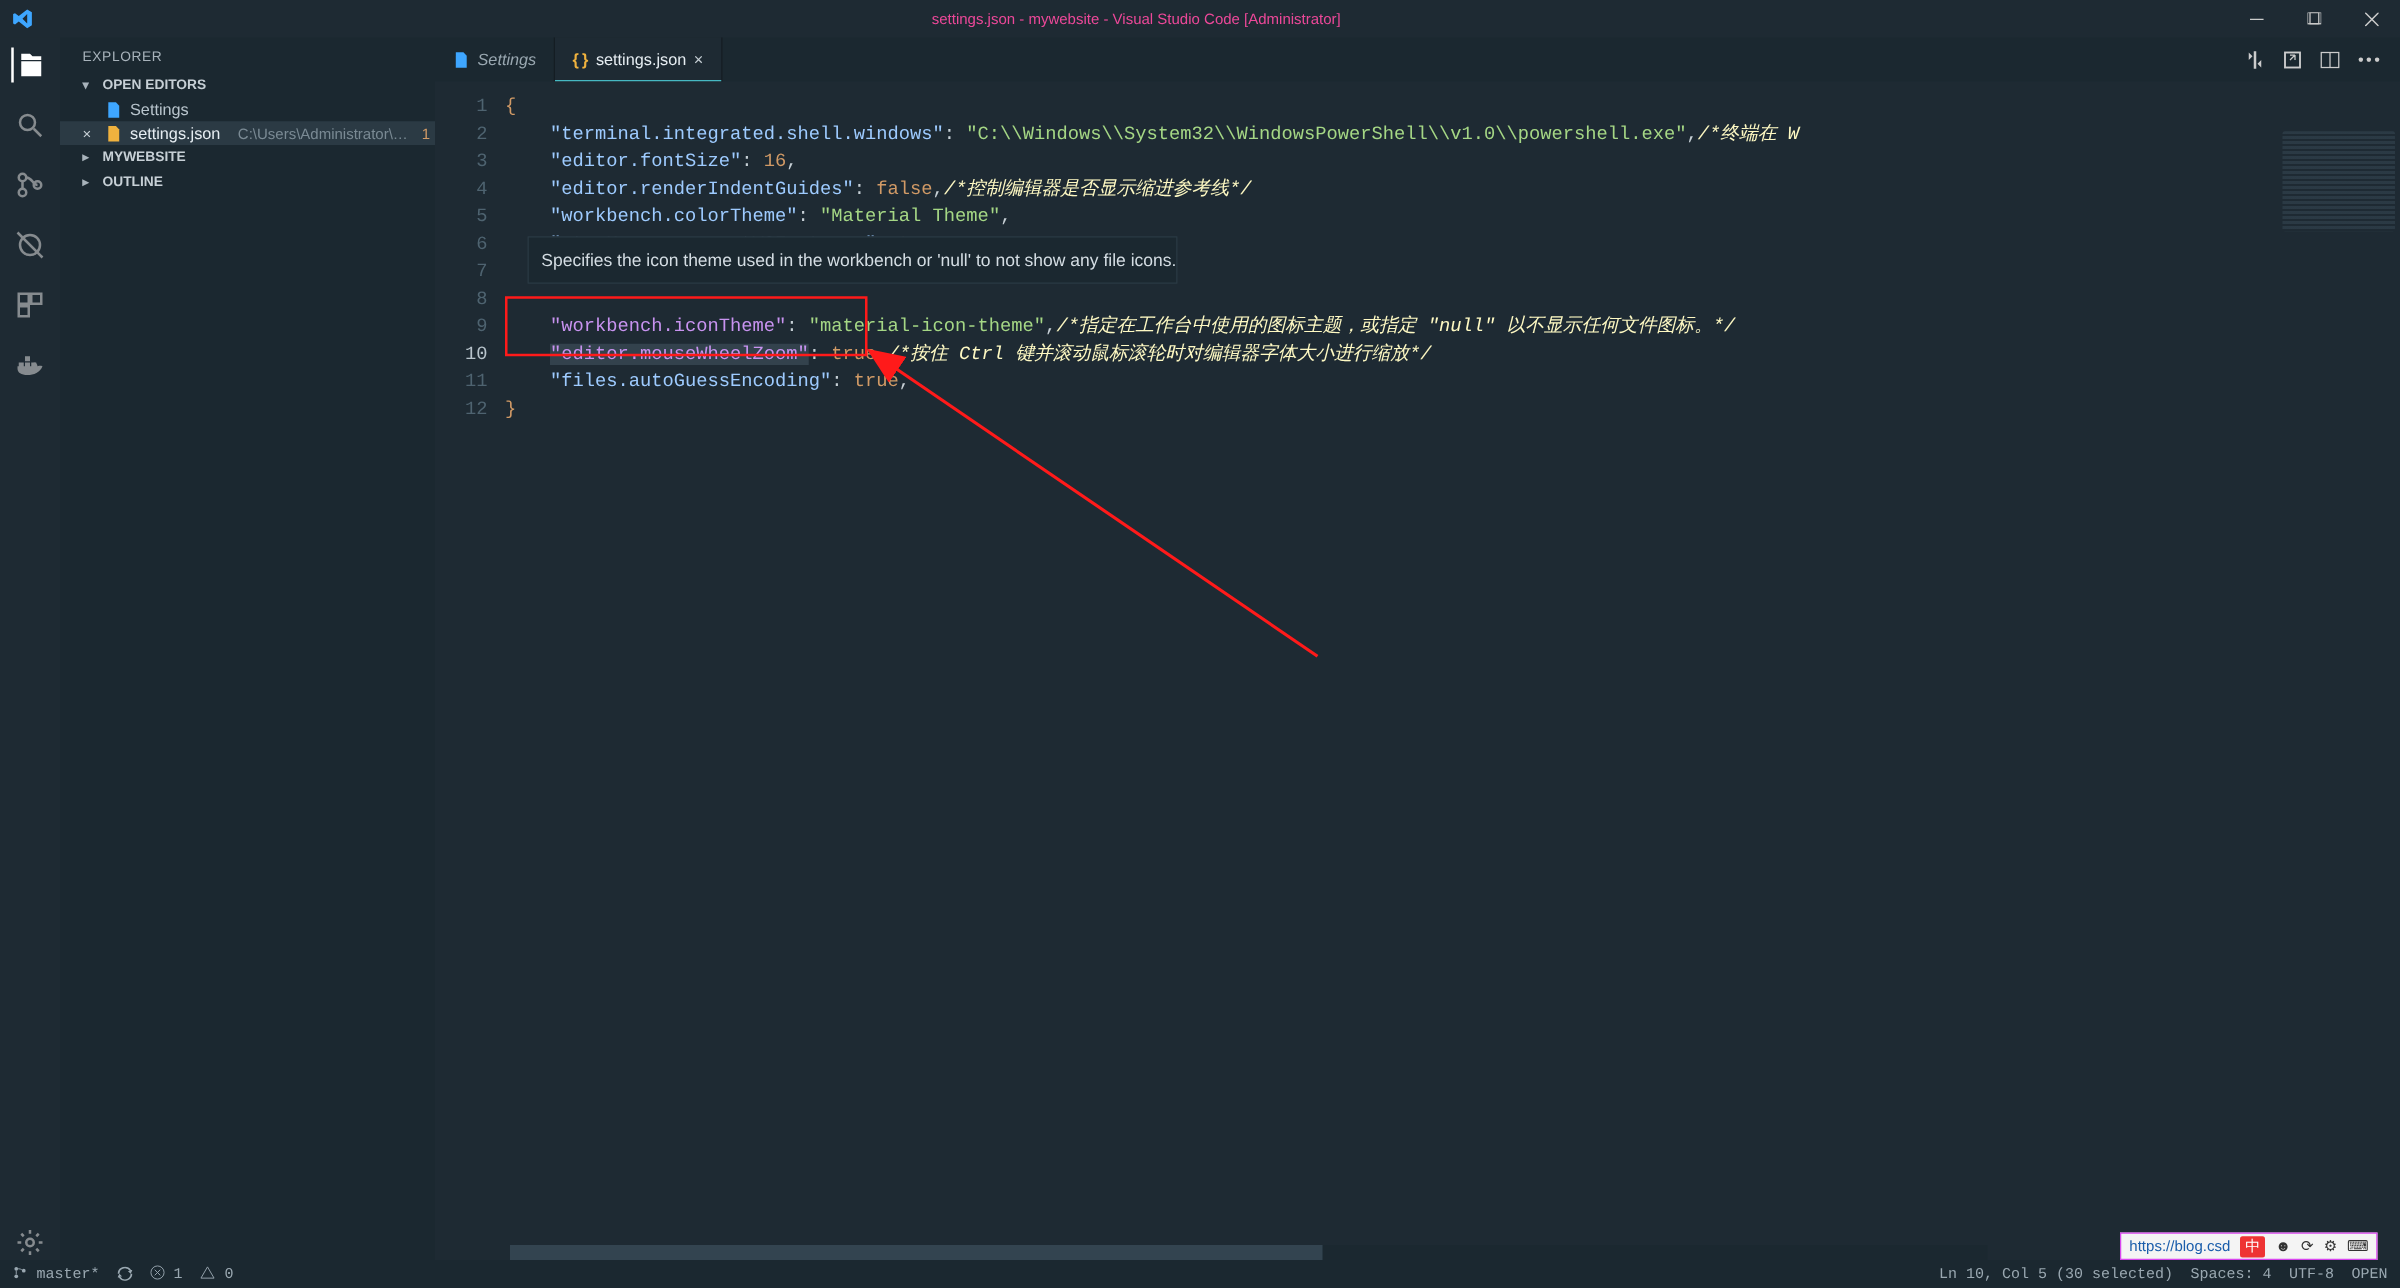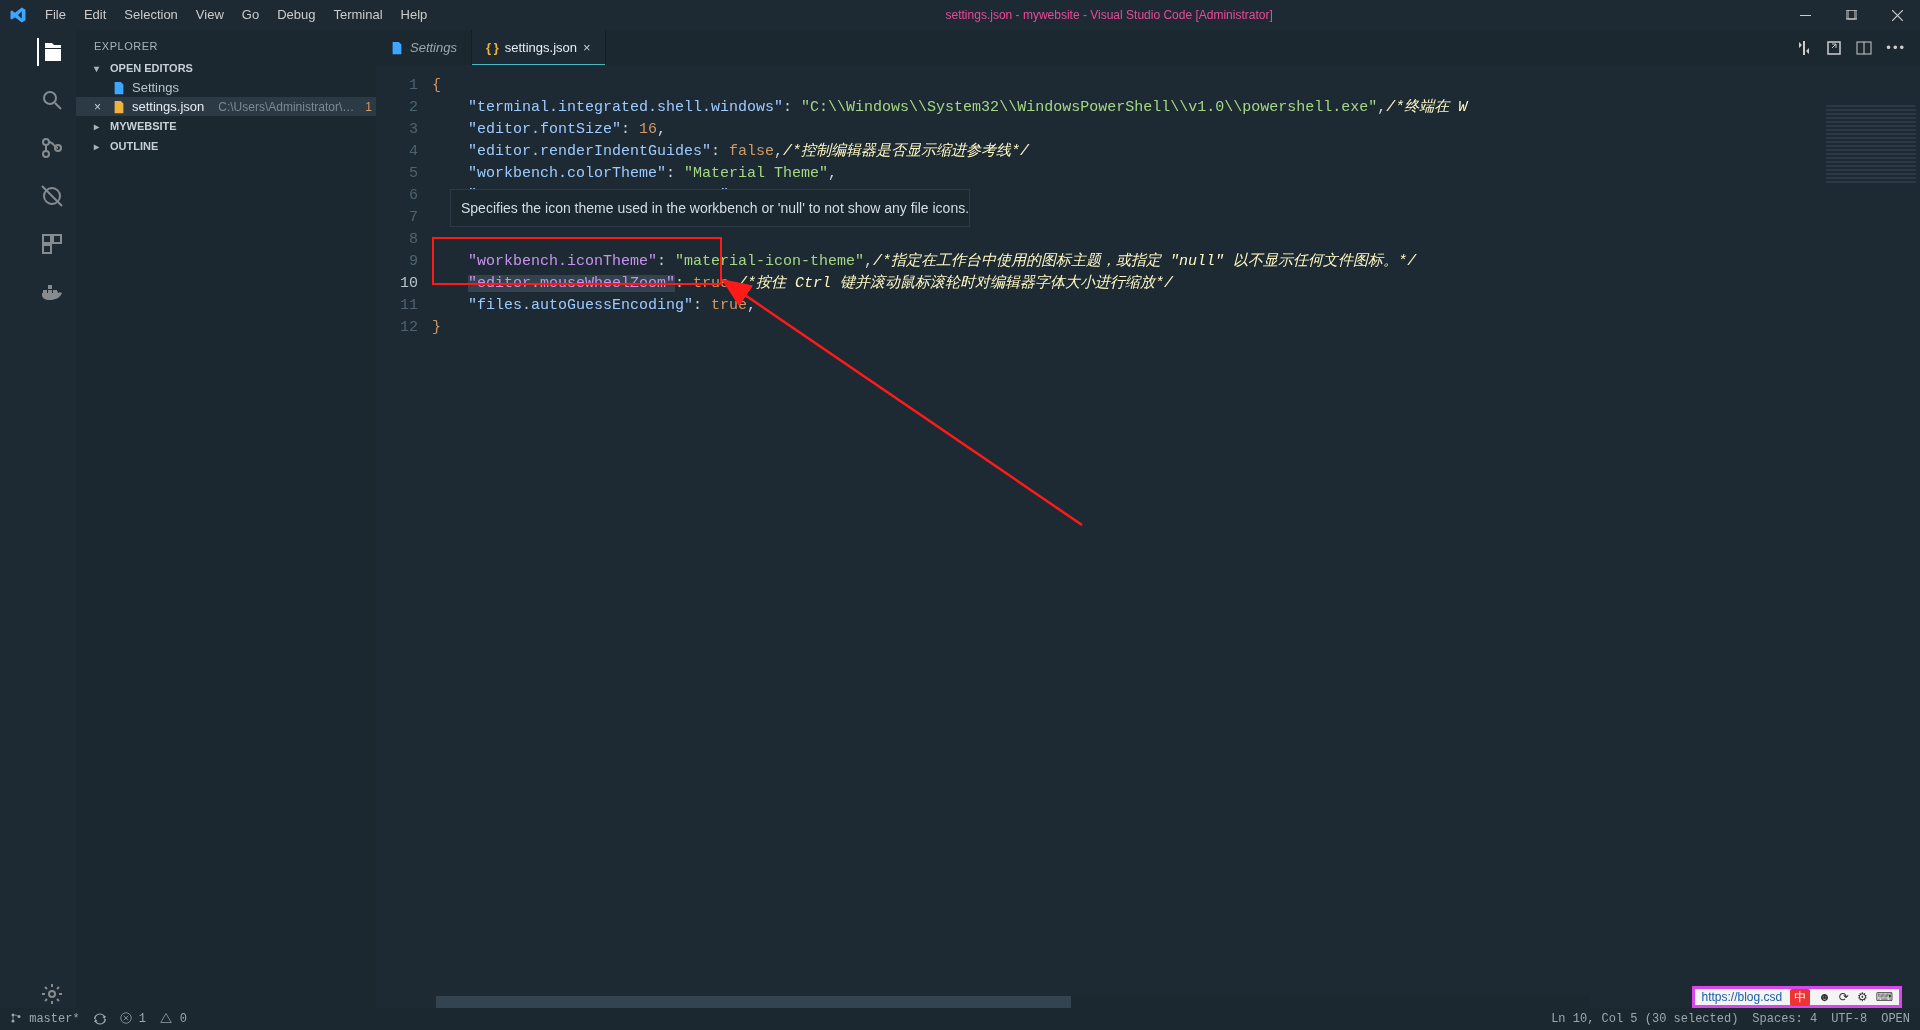--- a/index.html
+++ b/index.html
@@ -23,21 +23,21 @@
   }
   .titlebar .logo {
     width: 36px; display:flex; justify-content:center; align-items:center;
   }
   .titlebar .menu { display:flex; }
   .titlebar .menu .mi { padding: 0 9px; line-height:30px; cursor:default; }
   .titlebar .title { flex:1; text-align:center; font-size:12px; color:#ec4899; }
   .titlebar .winctl { display:flex; }
   .titlebar .winctl .wc { width:46px; height:30px; display:flex; justify-content:center; align-items:center; }
   
-  .shell { display:flex; height: calc(100% - 30px - 22px); padding-left: 28px; }
+  .shell { display:flex; height: calc(100% - 30px - 22px); }
   .activitybar {
     width: 48px; background:#1e2a33; display:flex; flex-direction:column; align-items:center;
     padding-top:8px; gap:20px;
   }
   .activitybar .ai { width:28px; height:28px; display:flex; justify-content:center; align-items:center; opacity:0.6; }
   .activitybar .ai.active { opacity:1; border-left:2px solid #fff; margin-left:-2px; padding-left:2px;}
   .activitybar .spacer { flex:1; }
   .sidebar {
     width: 300px; background:#1b2830; display:flex; flex-direction:column;
   }
@@ -110,44 +110,34 @@
   .hscroll .thumb { position:absolute; left:0; width:55%; top:0; bottom:0; background:#334450; }
   .statusbar {
     height:22px; background:#1b2830; display:flex; align-items:center;
     font-size:12px; color:#9aa8b1; padding:0 10px; gap:14px;font-family:Liberation Mono, monospace;
   }
   .statusbar .sep { flex:1; }
   .ime-bar {
     position:absolute; right:18px; bottom:22px; height:22px;
     background:#f4f4f4; color:#333; font-size:12px;
     display:flex; align-items:center; gap:8px; padding:0 6px;
-    border:3px solid #d946ef;
+    border:1px solid #d946ef;
   }
   .ime-bar .url { color:#1a5dab; }
   svg { display:block; }
 </style>
 </head>
 <body>
 
 <div class="titlebar">
   <div class="logo">
     <svg width="18" height="18" viewBox="0 0 24 24">
         <path fill="#3ea6ff" d="M17 2l5 3v14l-5 3-9-7-4 3-2-1V7l2-1 4 3 9-7zm0 5l-5 5 5 5V7z"></path>
       </svg>
   </div>
-  <div class="menu" id="menubar">
-      <div class="mi">File</div>
-      <div class="mi">Edit</div>
-      <div class="mi">Selection</div>
-      <div class="mi">View</div>
-      <div class="mi">Go</div>
-      <div class="mi">Debug</div>
-      <div class="mi">Terminal</div>
-      <div class="mi">Help</div>
-    </div>
   <div class="title">settings.json - mywebsite - Visual Studio Code [Administrator]</div>
   <div class="winctl">
     <div class="wc">
         <svg width="11" height="11">
           <rect y="5" width="11" height="1" fill="#ccc"></rect>
         </svg>
       </div>
     <div class="wc">
         <svg width="11" height="11">
           <rect x="0" y="0" width="9" height="9" fill="none" stroke="#ccc"></rect>

